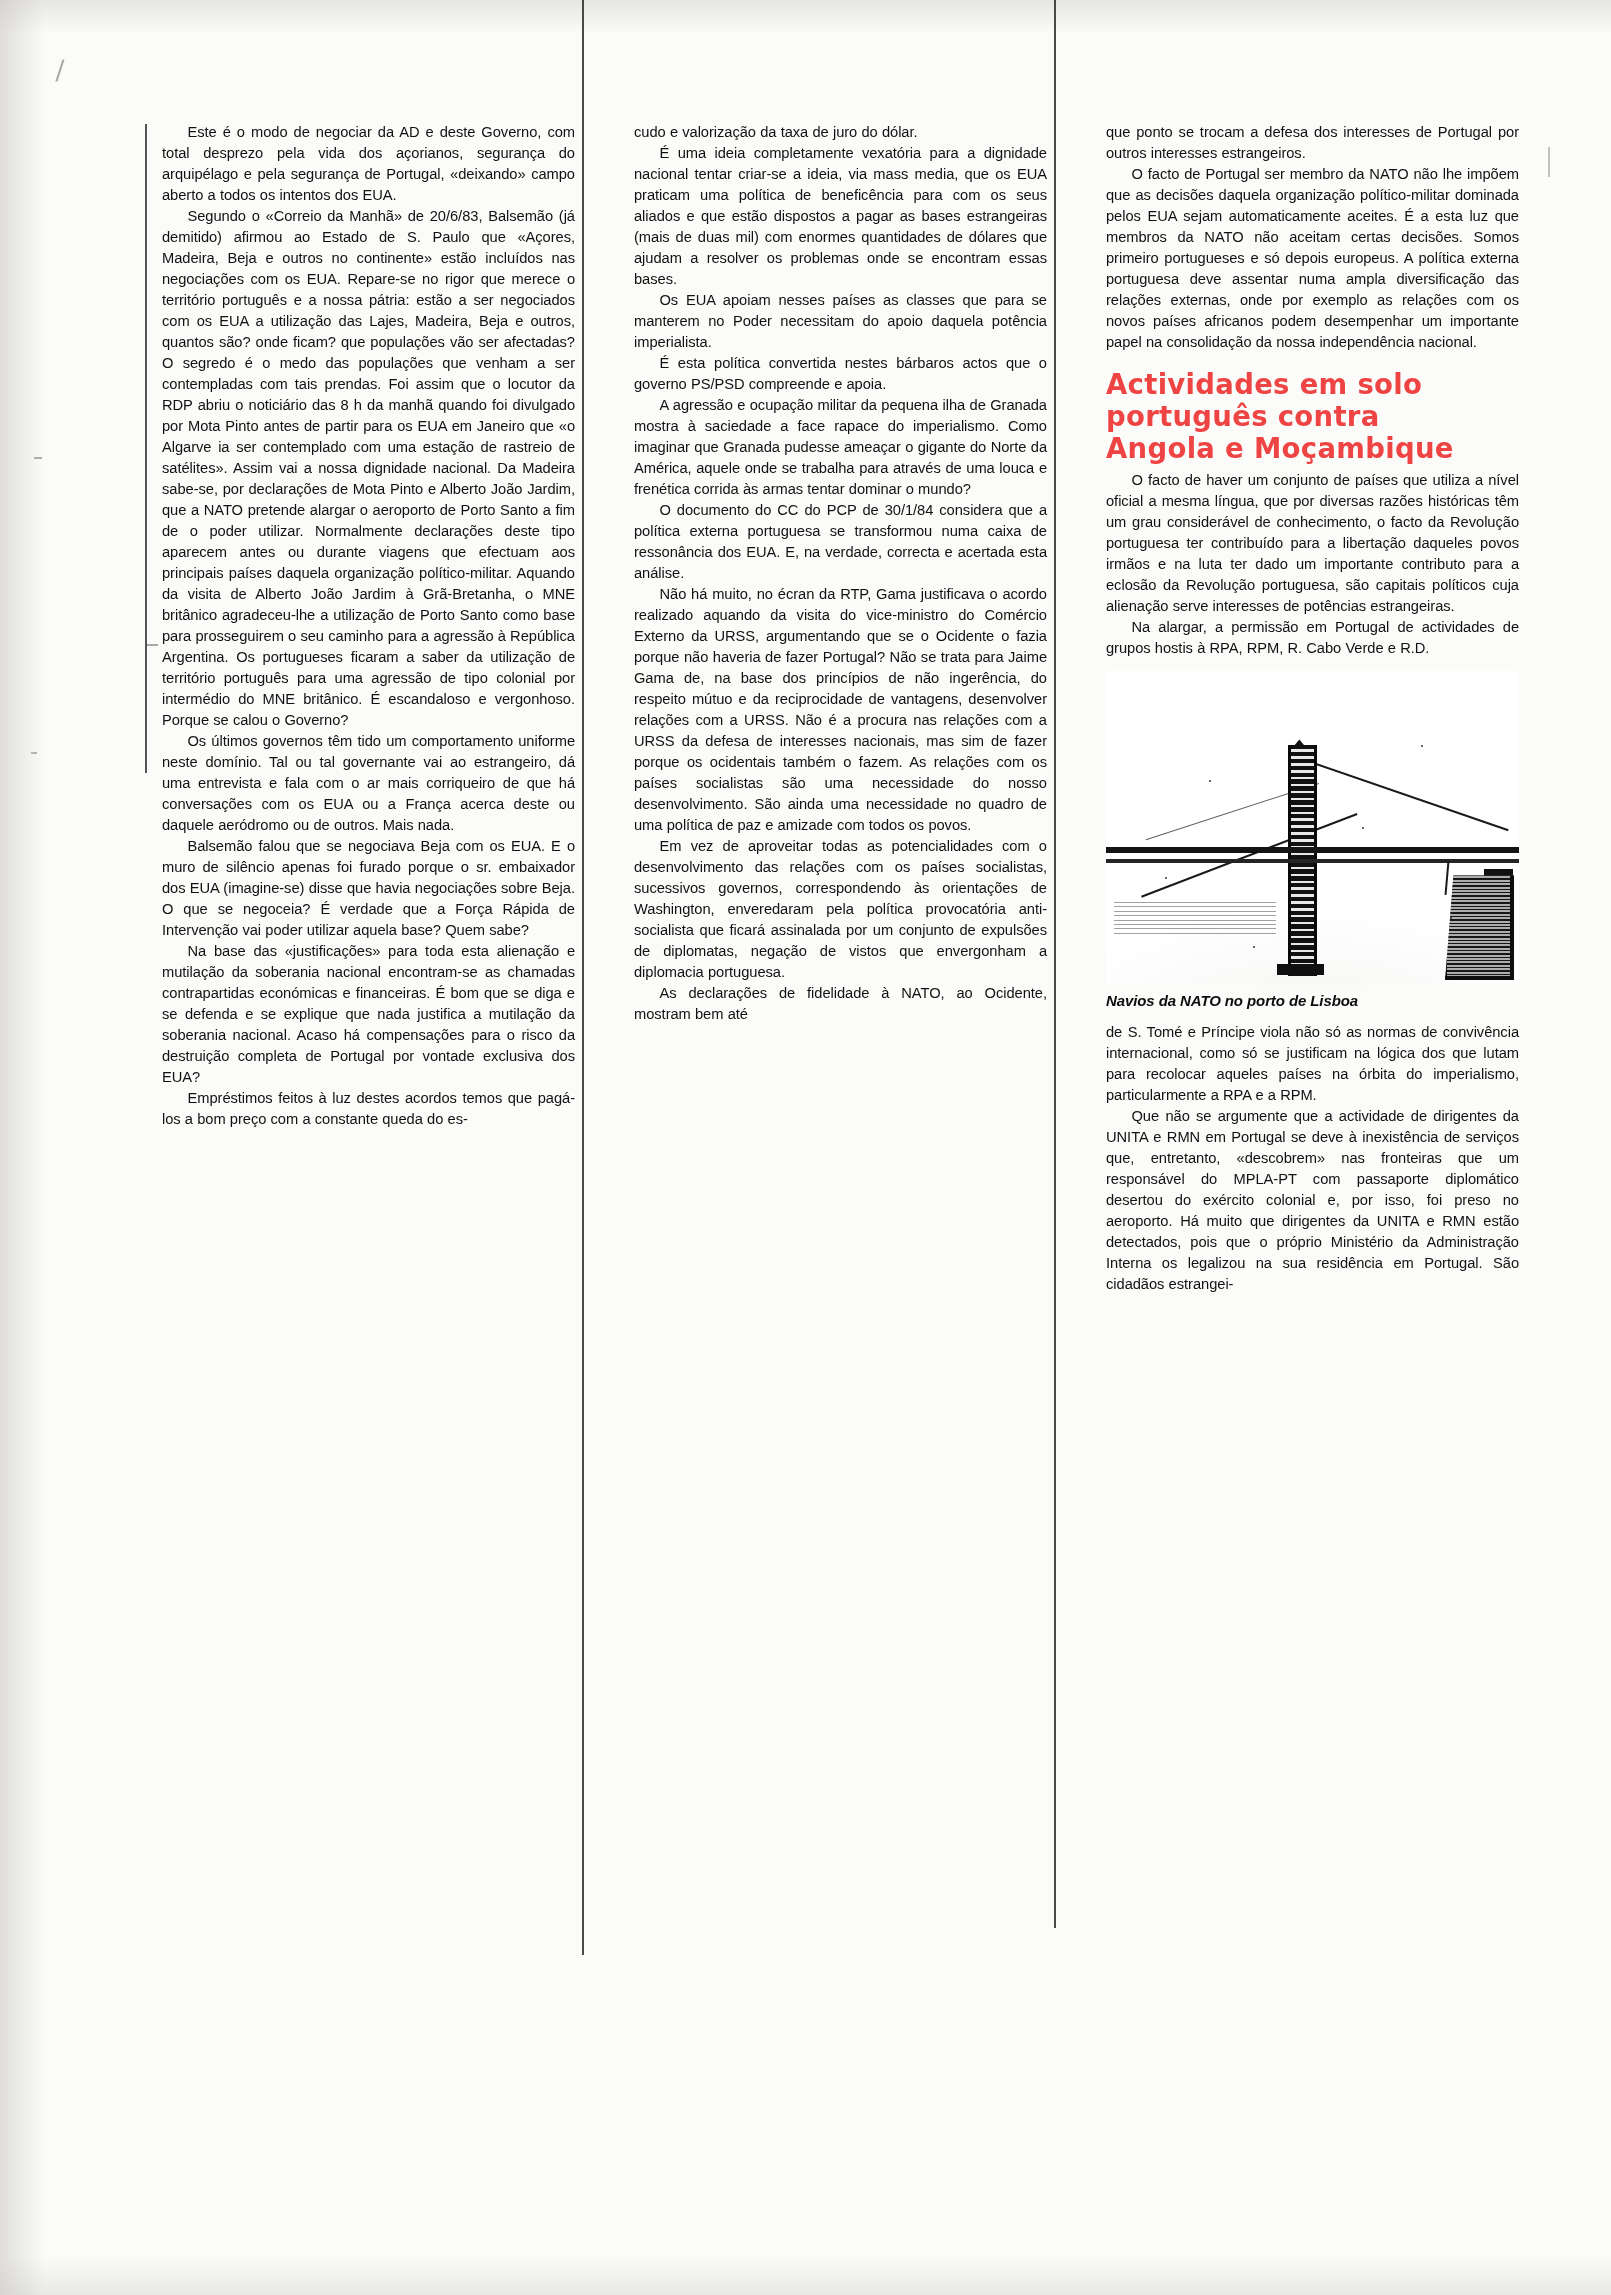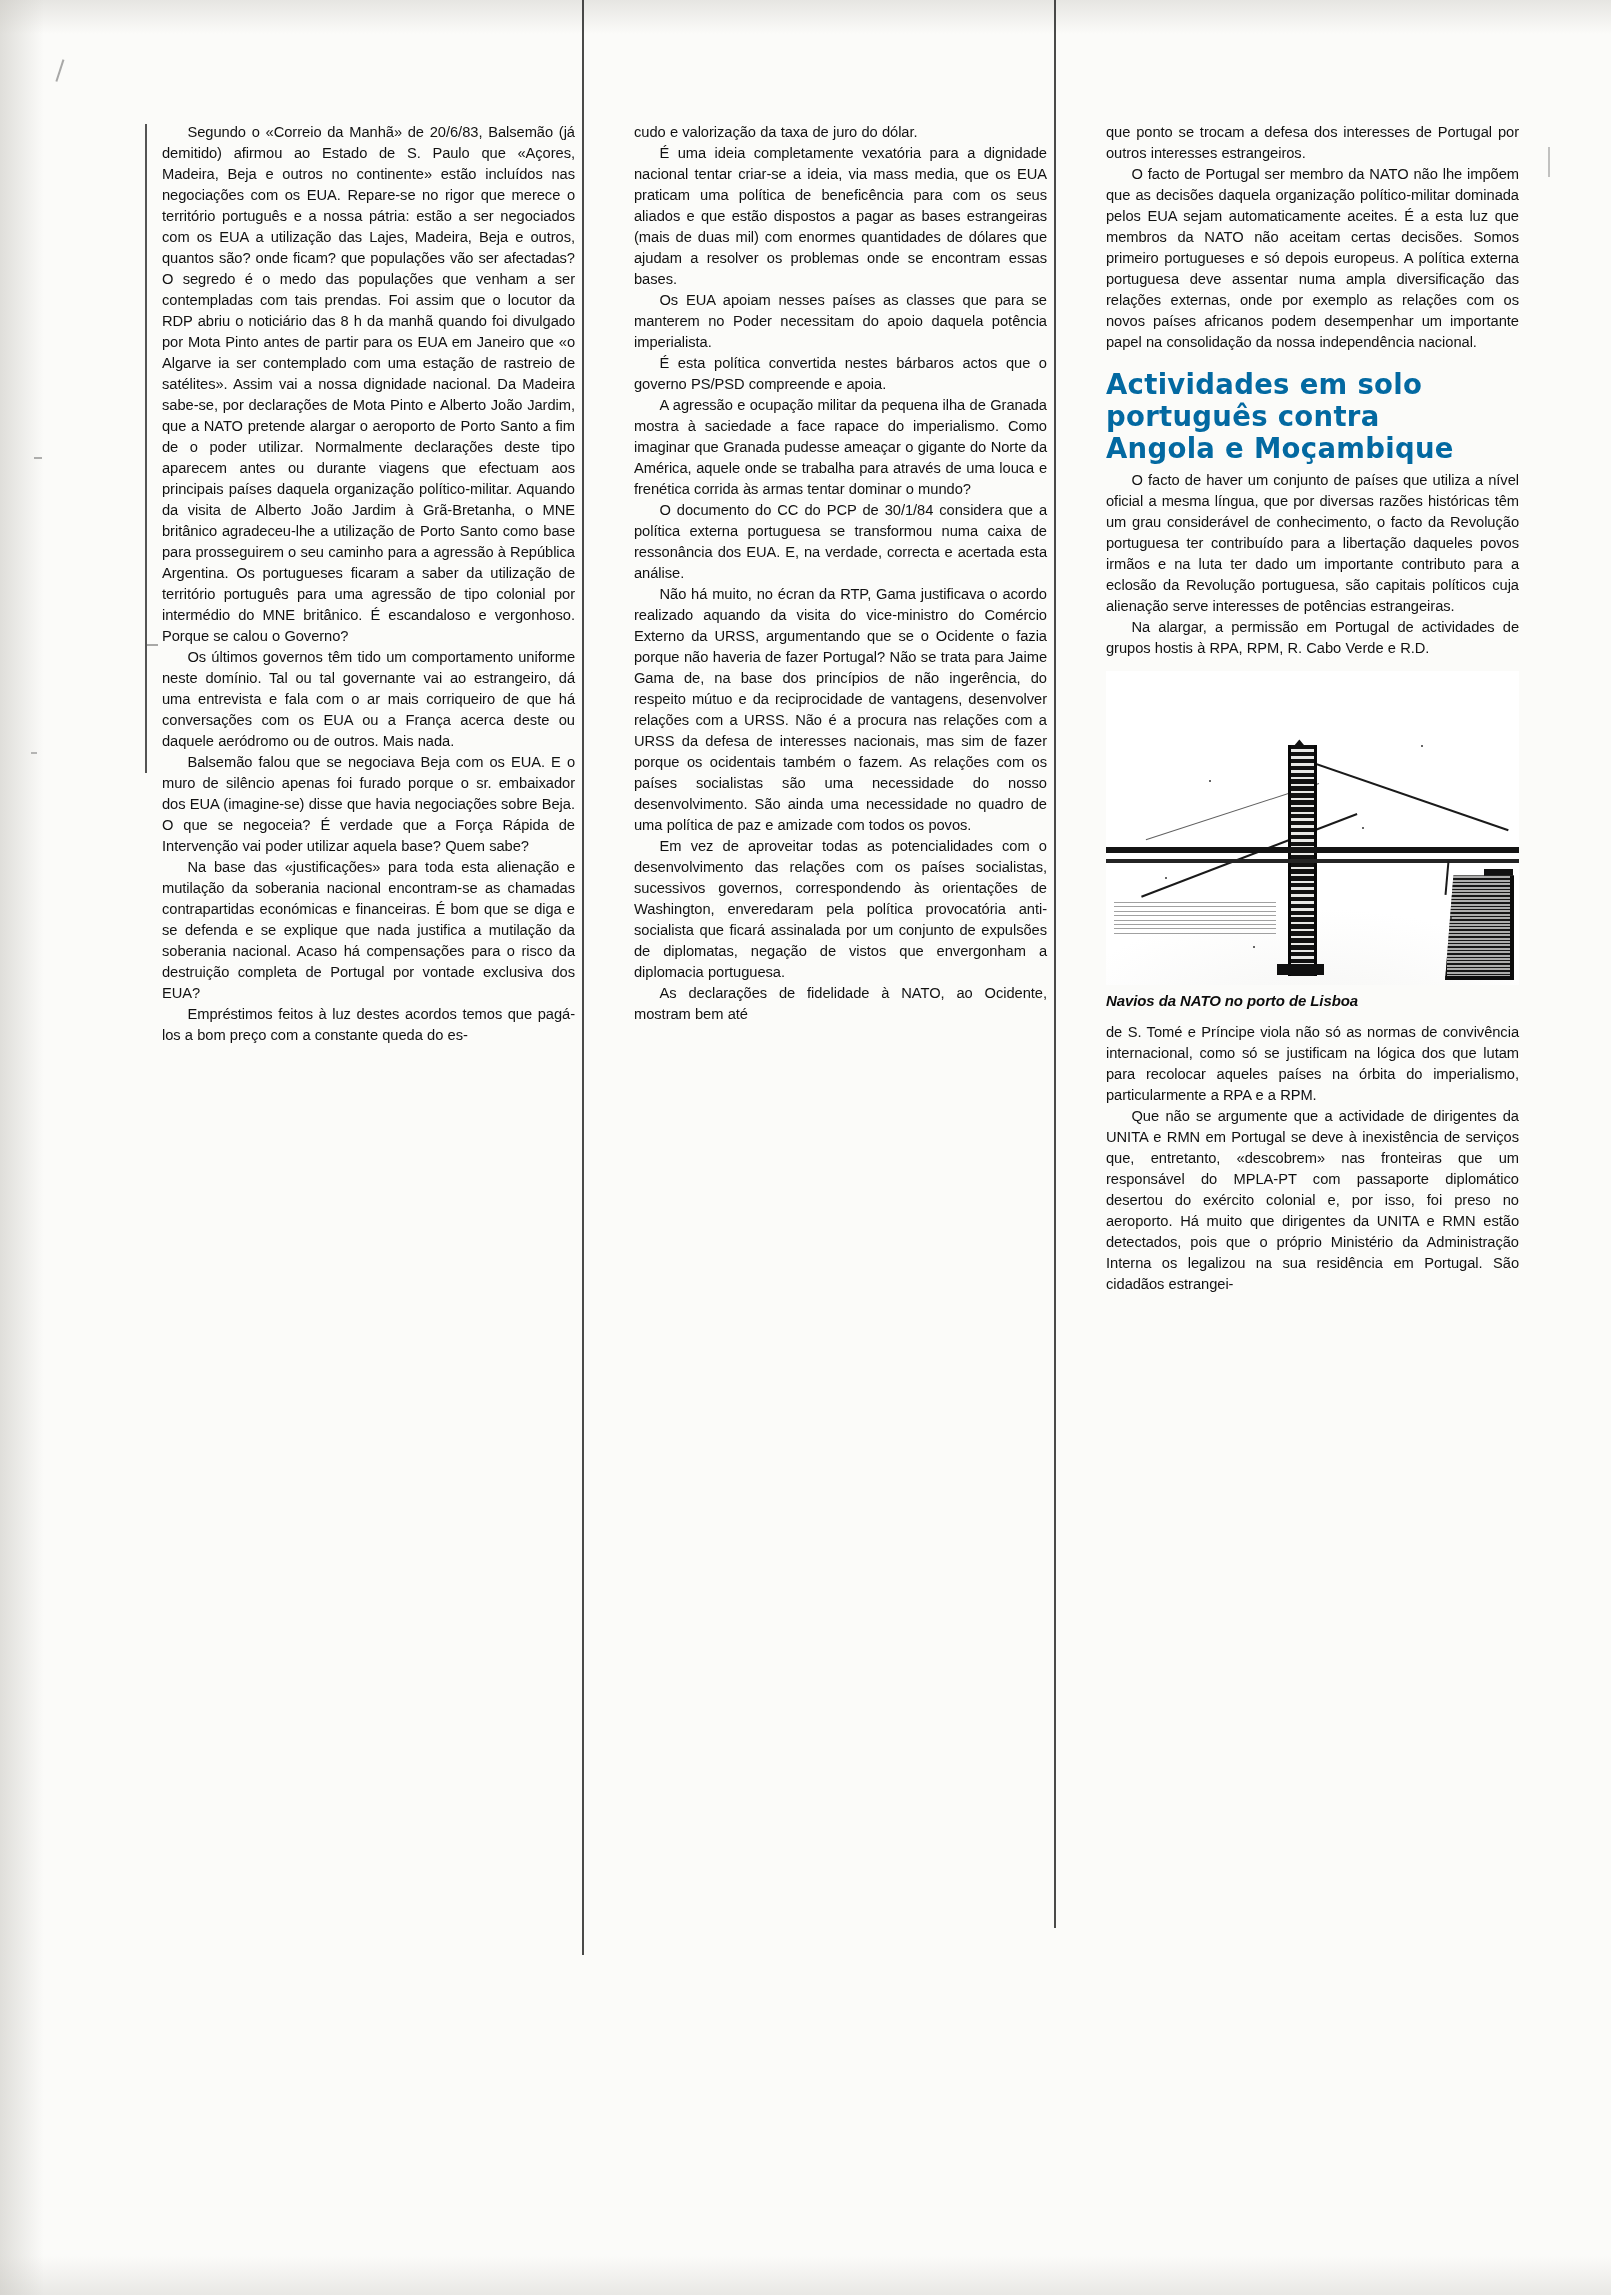--- a/index.html
+++ b/index.html
@@ -78,21 +78,21 @@
   }
 
   
   .headline {
     margin: 14.7px 0 5.9px 0;
     font-size: 27.5px;
     line-height: 32px;
     font-weight: 900;
     letter-spacing: 0.3px;
     font-family: "DejaVu Sans", sans-serif;
-    color: #0369a1;
+    color: #ef4444;
     text-align: left;
   }
   .headline span { display: block; }
 
   
   .photo-wrap {
     margin: 12.8px 0 0 0;
     width: 413px;
   }
   .photo {
@@ -228,20 +228,21 @@
   <div class="artefact" style="left:59px;  top:59px;  width:1.5px;  height:22.6px;  transform:rotate(18deg); opacity:.5;"></div>
   <div class="artefact" style="left:34px;   top:457px;  width:7.9px; height:1.5px;  opacity:.45;"></div>
   <div class="artefact" style="left="></div>
   <div class="artefact" style="left:30.5px;   top:752px; width:6.9px; height:1.5px;  opacity:.4;"></div>
   <div class="artefact" style="left:147px;  top:644px; width:10.8px; height:1.5px;  opacity:.5;"></div>
   <div class="artefact" style="left:1548px; top:147px;  width:1.5px;  height:29.5px; opacity:.35;"></div>
 
   <div id="article">
 
     <div class="column">
+      <p class="body-par">Este é o modo de negociar da AD e deste Governo, com total desprezo pela vida dos açorianos, segurança do arquipélago e pela segurança de Portugal, «deixando» campo aberto a todos os intentos dos EUA.</p>
       <p class="body-par">Segundo o «Correio da Manhã» de 20/6/83, Balsemão (já demitido) afirmou ao Estado de S. Paulo que «Açores, Madeira, Beja e outros no continente» estão incluídos nas negociações com os EUA. Repare-se no rigor que merece o território português e a nossa pátria: estão a ser negociados com os EUA a utilização das Lajes, Madeira, Beja e outros, quantos são? onde ficam? que populações vão ser afectadas? O segredo é o medo das populações que venham a ser contempladas com tais prendas. Foi assim que o locutor da RDP abriu o noticiário das 8 h da manhã quando foi divulgado por Mota Pinto antes de partir para os EUA em Janeiro que «o Algarve ia ser contemplado com uma estação de rastreio de satélites». Assim vai a nossa dignidade nacional. Da Madeira sabe-se, por declarações de Mota Pinto e Alberto João Jardim, que a NATO pretende alargar o aeroporto de Porto Santo a fim de o poder utilizar. Normalmente declarações deste tipo aparecem antes ou durante viagens que efectuam aos principais países daquela organização político-militar. Aquando da visita de Alberto João Jardim à Grã-Bretanha, o MNE britânico agradeceu-lhe a utilização de Porto Santo como base para prosseguirem o seu caminho para a agressão à República Argentina. Os portugueses ficaram a saber da utilização de território português para uma agressão de tipo colonial por intermédio do MNE britânico. É escandaloso e vergonhoso. Porque se calou o Governo?</p>
       <p class="body-par">Os últimos governos têm tido um comportamento uniforme neste domínio. Tal ou tal governante vai ao estrangeiro, dá uma entrevista e fala com o ar mais corriqueiro de que há conversações com os EUA ou a França acerca deste ou daquele aeródromo ou de outros. Mais nada.</p>
       <p class="body-par">Balsemão falou que se negociava Beja com os EUA. E o muro de silêncio apenas foi furado porque o sr. embaixador dos EUA (imagine-se) disse que havia negociações sobre Beja. O que se negoceia? É verdade que a Força Rápida de Intervenção vai poder utilizar aquela base? Quem sabe?</p>
       <p class="body-par">Na base das «justificações» para toda esta alienação e mutilação da soberania nacional encontram-se as chamadas contrapartidas económicas e financeiras. É bom que se diga e se defenda e se explique que nada justifica a mutilação da soberania nacional. Acaso há compensações para o risco da destruição completa de Portugal por vontade exclusiva dos EUA?</p>
       <p class="body-par">Empréstimos feitos à luz destes acordos temos que pagá-los a bom preço com a constante queda do es-</p>
     </div>
 
     <div class="column">
       <p class="body-par cont">cudo e valorização da taxa de juro do dólar.</p>
       <p class="body-par">É uma ideia completamente vexatória para a dignidade nacional tentar criar-se a ideia, via mass media, que os EUA praticam uma política de beneficência para com os seus aliados e que estão dispostos a pagar as bases estrangeiras (mais de duas mil) com enormes quantidades de dólares que ajudam a resolver os problemas onde se encontram essas bases.</p>

